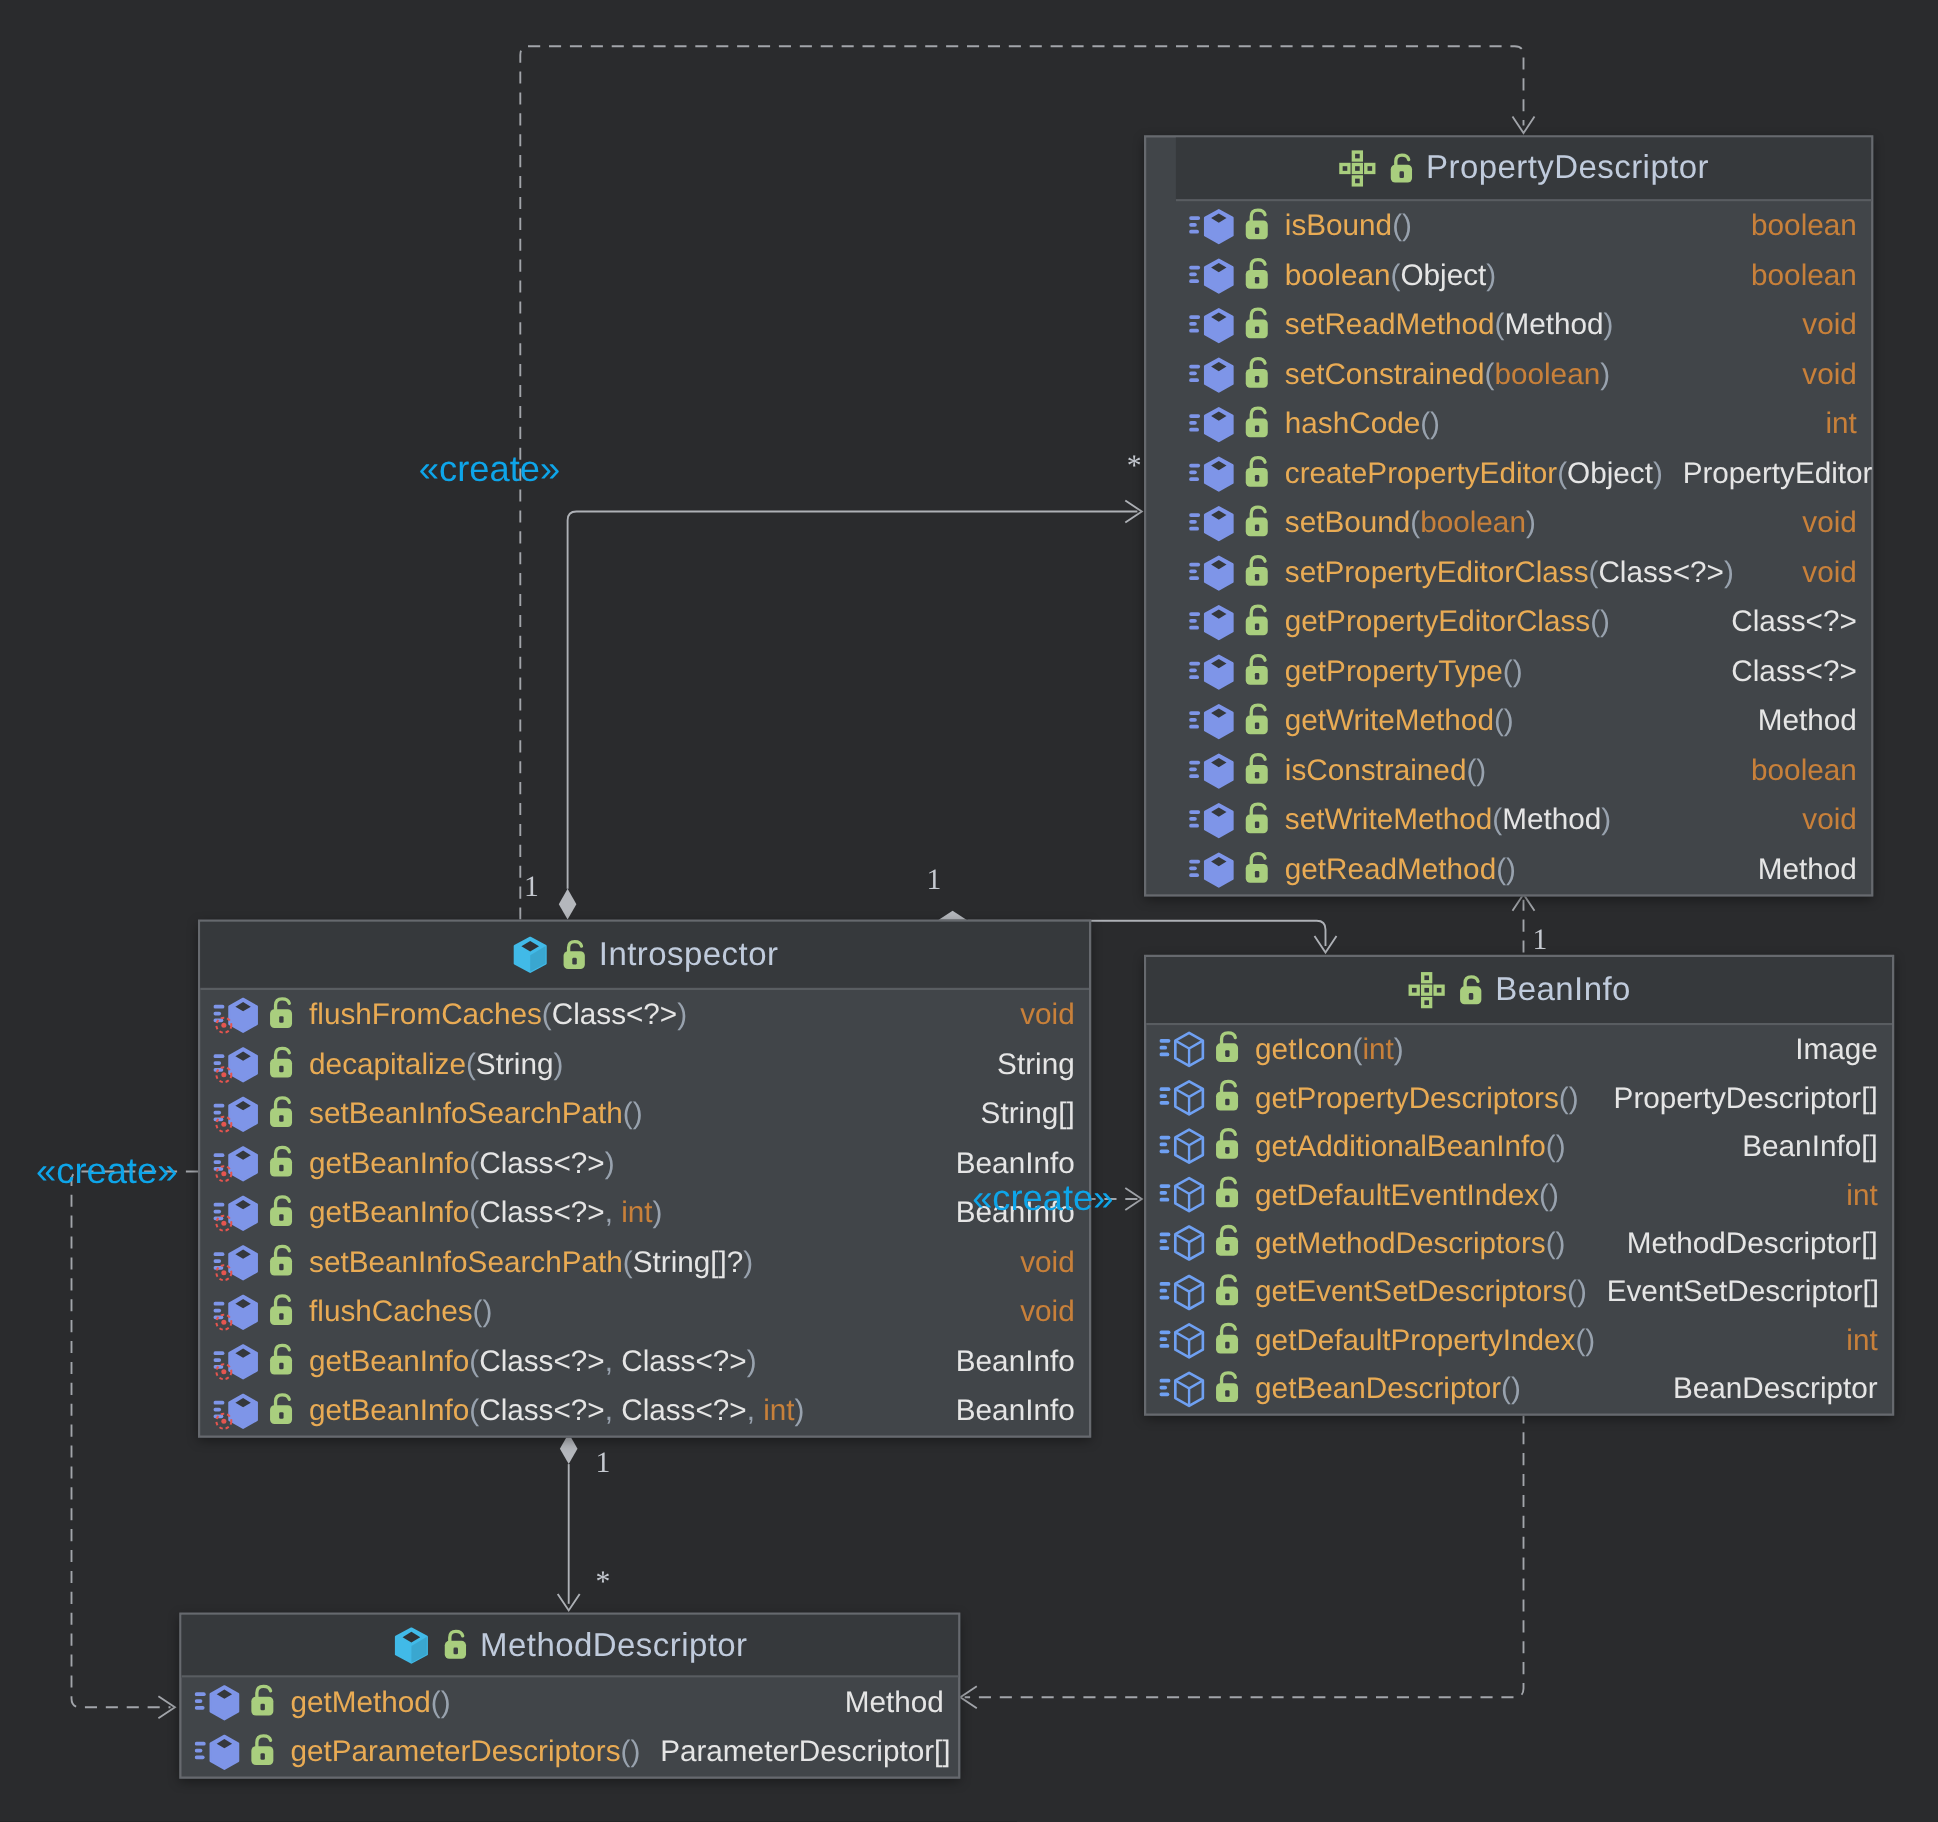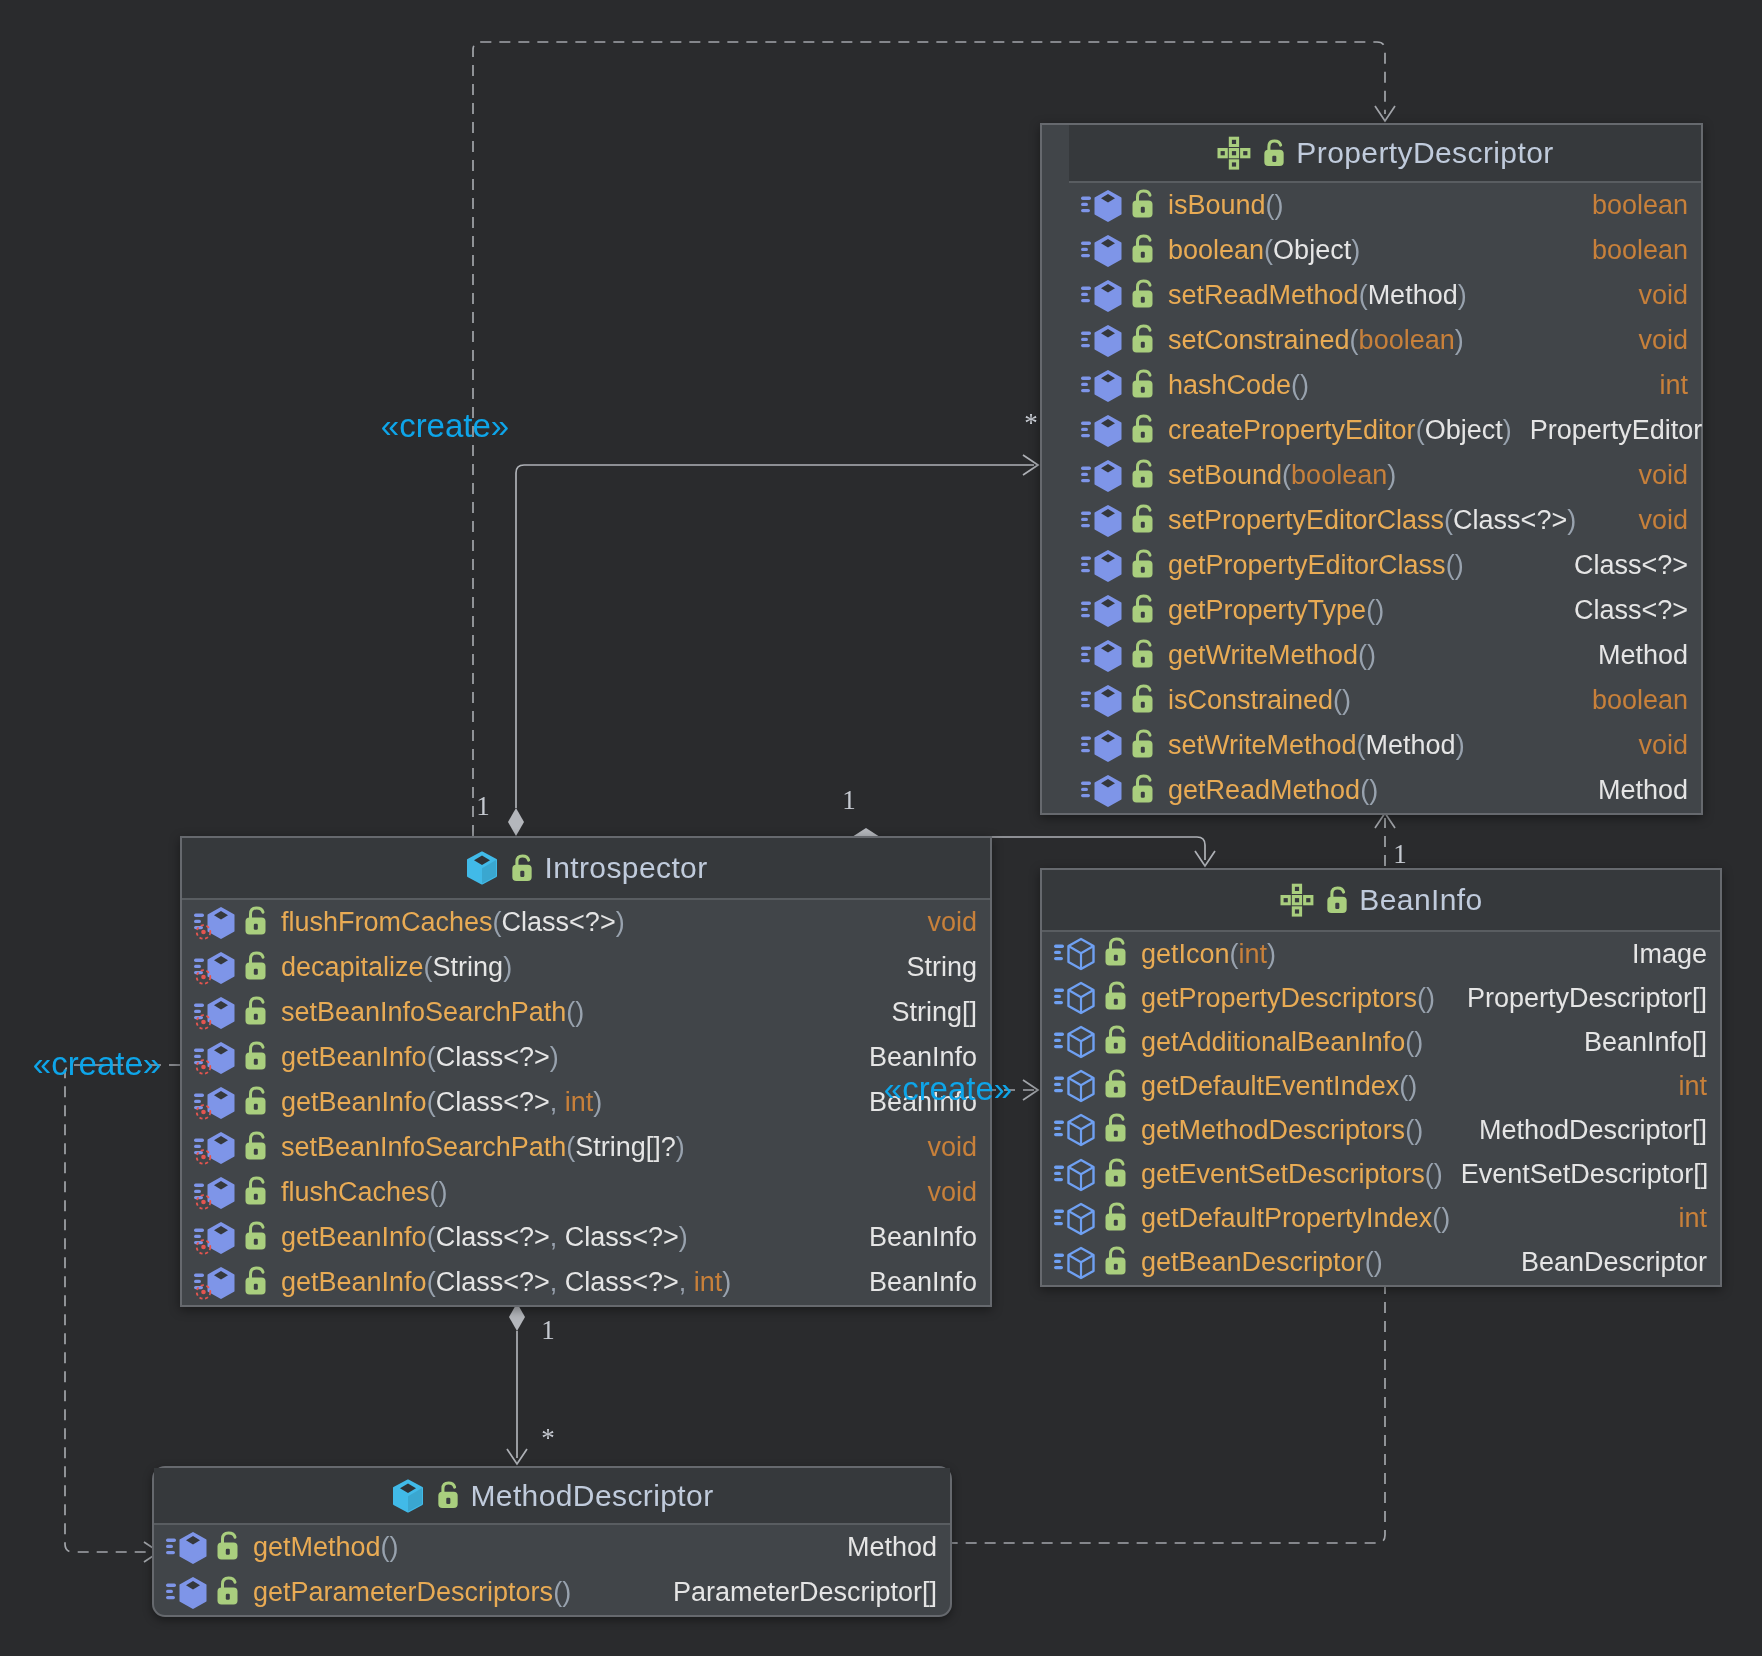--- a/index.html
+++ b/index.html
@@ -485,21 +485,21 @@
             <use href="#sym-lines" class="use-ab"></use>
             <use href="#sym-hex-ab"></use>
             <use href="#sym-lock"></use>
           </svg>
           <span class="sig"><span class="mname">getBeanDescriptor</span><span class="pn">(</span><span class="pn">)</span></span>
           <span class="ret cls">BeanDescriptor</span>
         </div>
       </div>
   </div>
 
-  <div class="uml" style="left:152px;top:1466px;width:800px;border-radius:13px;--hh:57px;--rh:45px;">
+  <div class="uml" style="left:163px;top:1466px;width:710px;--hh:57px;--rh:45px;">
     <div class="hdr">
       <svg class="hicon" width="36" height="36" viewBox="0 0 36 35">
           <use href="#sym-class-lg"></use>
         </svg>
       <svg class="hicon" width="22" height="29" viewBox="0 0 21 28.5">
           <use href="#sym-lock-lg"></use>
         </svg>
       <span class="title">MethodDescriptor</span>
     </div>
     <div class="rows">

